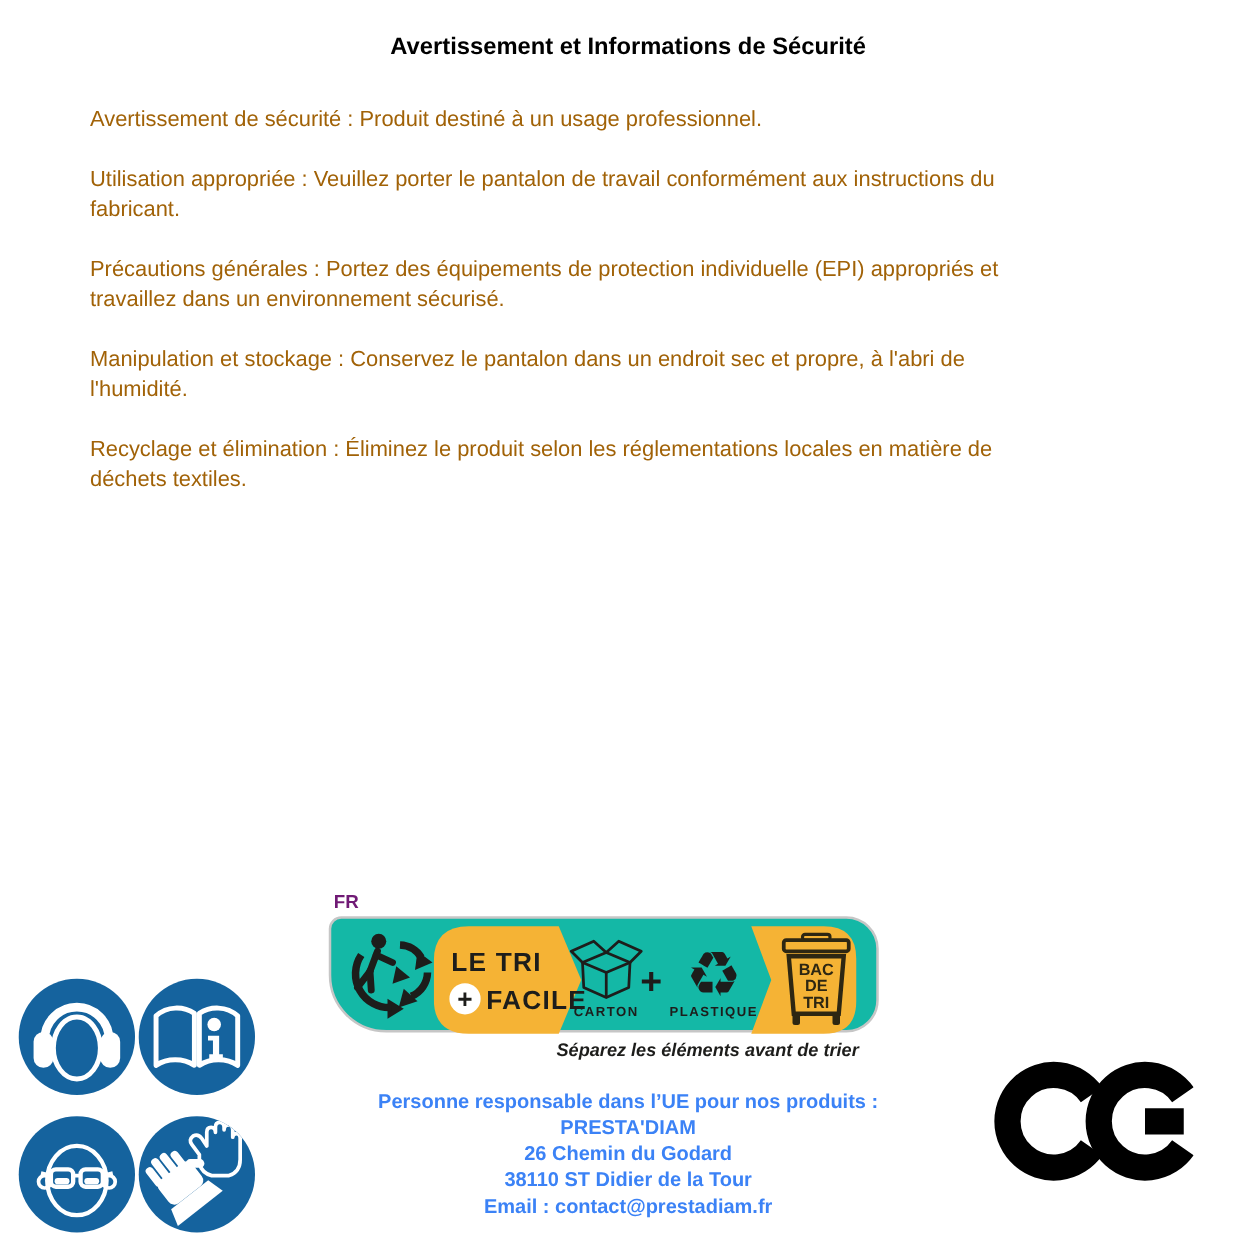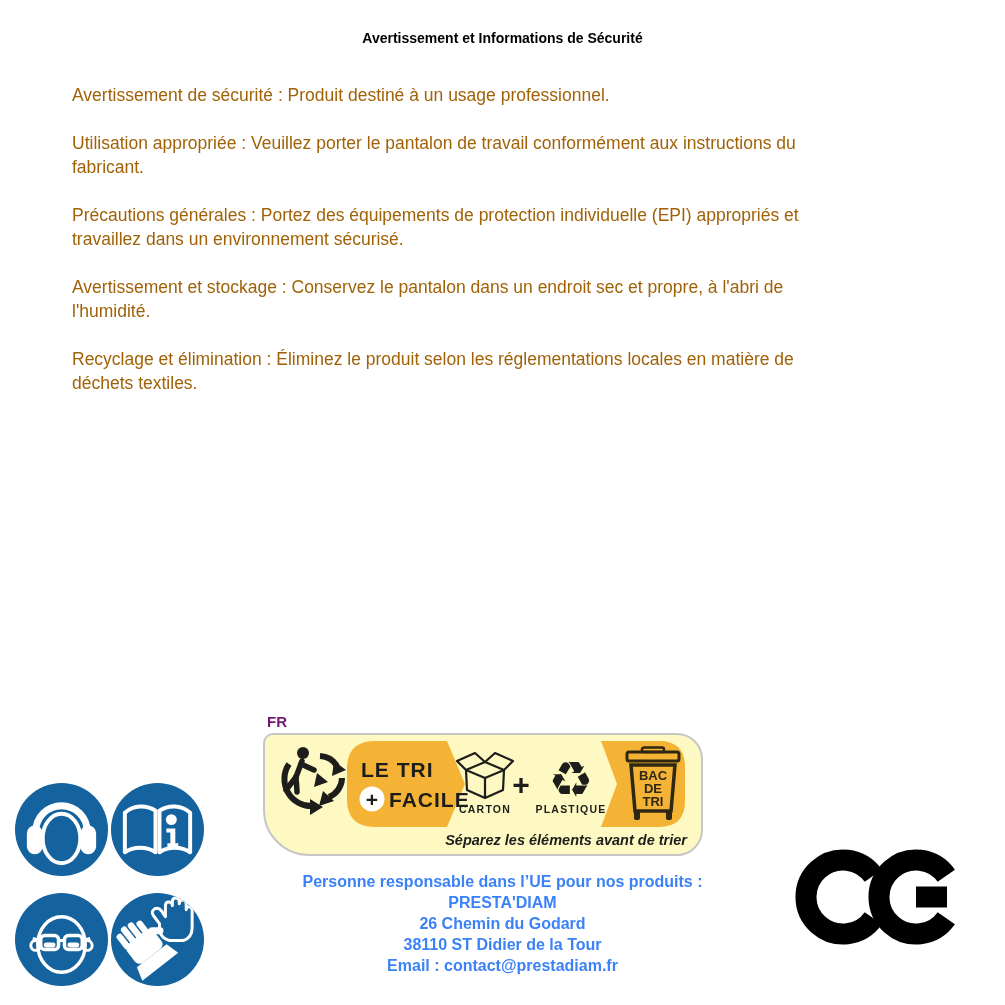--- a/index.html
+++ b/index.html
@@ -2,32 +2,32 @@
 <html lang="fr"><head>
 <meta charset="utf-8">
 <style>
   html,body{margin:0;padding:0;}
   body{
     width:1005px;height:1005px;background:#ffffff;position:relative;overflow:hidden;
     font-family:"Liberation Sans", sans-serif;color:#000;
   }
   .title{
     position:absolute;top:28px;left:0;width:100%;text-align:center;
-    font-size:14px;font-weight:bold;line-height:20px;color:#000;
+    font-size:19px;font-weight:bold;line-height:20px;color:#000;
   }
   .paragraphs{
     position:absolute;left:72px;top:83px;width:874px;
     font-size:17.5px;line-height:24px;color:#a16207;
   }
   .paragraph{white-space:pre-line;margin:0 0 24px 0;}
 
   
   .fr-code{position:absolute;left:267px;top:713px;font-size:15px;font-weight:bold;color:#701a75;}
   .tri-box{
-    position:absolute;left:263px;top:733px;width:440px;height:123px;background:#fef9c3;
+    position:absolute;left:263px;top:733px;width:440px;height:93px;background:#14b8a6;
     border:2px solid #c6c6c6;border-radius:10px 26px 26px 46px;box-sizing:border-box;text-align:center;
   }
   .triman{position:absolute;left:11px;top:9px;}
   .banner{position:absolute;left:82px;top:4px;}
   svg text{font-family:"Liberation Sans", sans-serif;}
   .recycle-glyph{font-family:"DejaVu Sans", sans-serif;}
 
   
   .pictos{
     position:absolute;left:14px;top:782px;
@@ -48,21 +48,21 @@
 <div>
 
   <div class="title">Avertissement et Informations de Sécurité</div>
 
   <div class="paragraphs">
     <div class="paragraph">Avertissement de sécurité : Produit destiné à un usage professionnel.</div>
     <div class="paragraph">Utilisation appropriée : Veuillez porter le pantalon de travail conformément aux instructions du
 fabricant.</div>
     <div class="paragraph">Précautions générales : Portez des équipements de protection individuelle (EPI) appropriés et
 travaillez dans un environnement sécurisé.</div>
-    <div class="paragraph">Avertissement et stockage : Conservez le pantalon dans un endroit sec et propre, à l'abri de
+    <div class="paragraph">Manipulation et stockage : Conservez le pantalon dans un endroit sec et propre, à l'abri de
 l'humidité.</div>
     <div class="paragraph">Recyclage et élimination : Éliminez le produit selon les réglementations locales en matière de
 déchets textiles.</div>
   </div>
 
   <div class="fr-code">FR</div>
 
   <div class="tri-box">
 
     <svg class="triman" width="78" height="76" viewBox="0 0 78 76">

